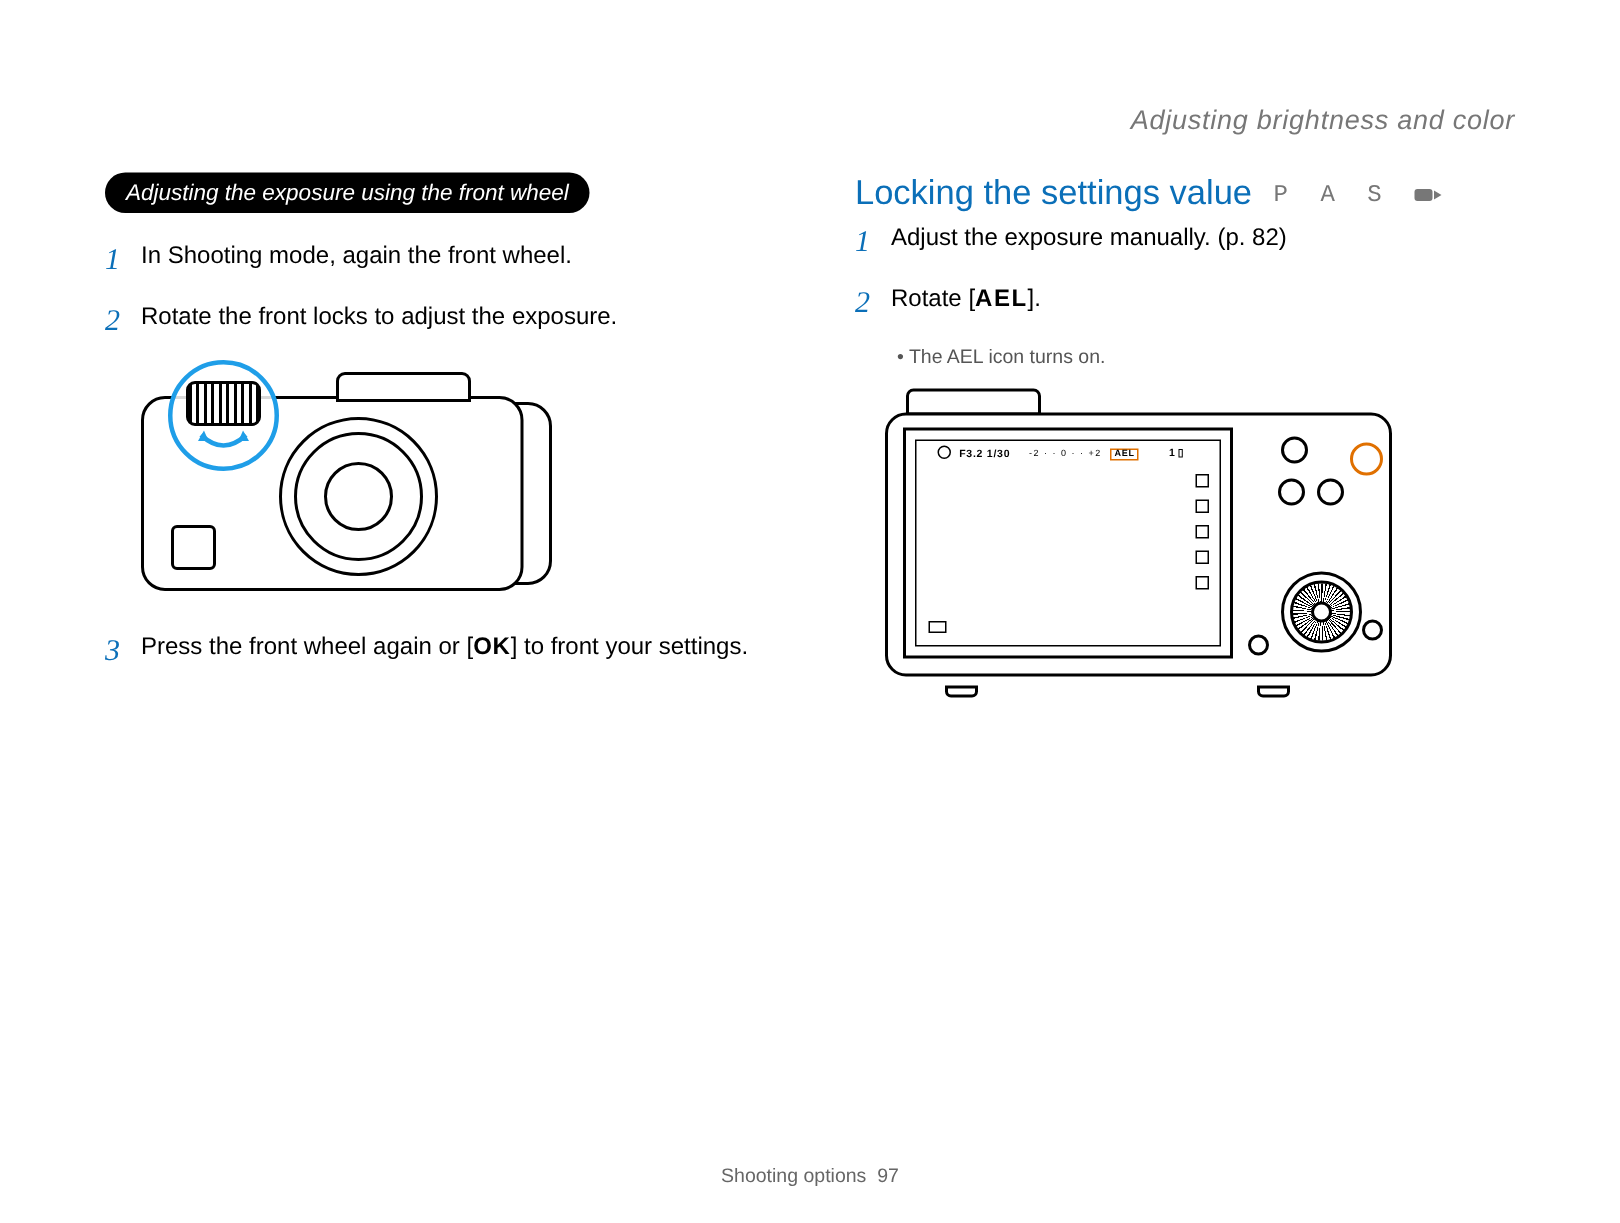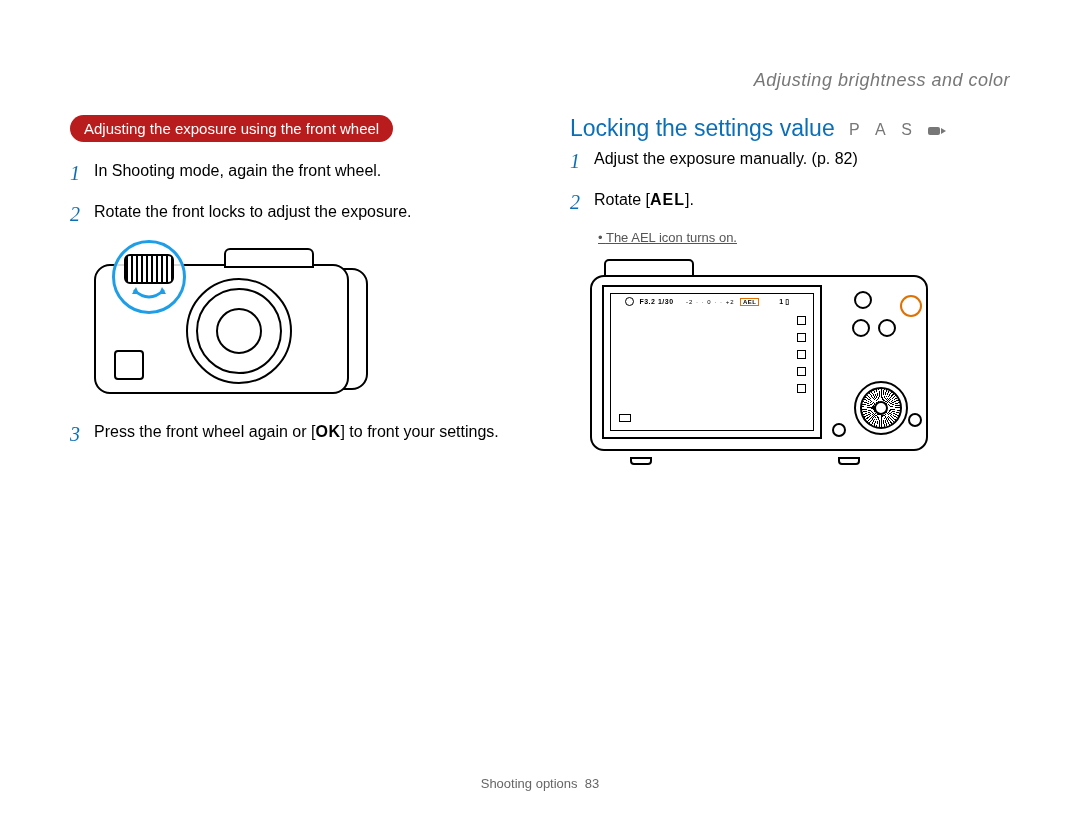--- a/index.html
+++ b/index.html
@@ -23,26 +23,27 @@
   }
   .columns {
     display: flex;
     gap: 60px;
   }
   .col {
     flex: 1;
   }
   .pill {
     display: inline-block;
-    background: #b91c1c;
+    background: #000000;
     color: #fff;
     border-radius: 14px;
     padding: 5px 14px;
     font-size: 15px;
     margin-bottom: 18px;
+    font-style: italic;
   }
   .steps { list-style: none; }
   .step {
     display: flex;
     gap: 10px;
     margin-bottom: 14px;
     font-size: 16px;
     line-height: 1.35;
   }
   .step-num {
@@ -58,21 +59,21 @@
     font-weight: bold;
     letter-spacing: 0.5px;
   }
   .heading {
     color: #0b6fb8;
     font-size: 23px;
     font-weight: 400;
     margin-bottom: 6px;
   }
   .heading .modes {
-    font-family: Liberation Sans, sans-serif;
+    font-family: Liberation Mono, monospace;
     letter-spacing: 6px;
     color: #777;
     font-size: 16px;
     margin-left: 8px;
     vertical-align: middle;
   }
   .sub {
     font-size: 14px;
     color: #555;
     line-height: 1.5;
@@ -81,21 +82,20 @@
   .ael {
     font-weight: bold;
     letter-spacing: 1px;
   }
   .bullet {
     font-size: 13px;
     color: #555;
     margin-left: 28px;
     margin-top: 4px;
     margin-bottom: 14px;
-    text-decoration: underline;
   }
   .bullet::before {
     content: "• ";
     color: #555;
   }
   .footer {
     position: absolute;
     bottom: 24px;
     left: 0;
     right: 0;
@@ -399,14 +399,14 @@
       <div class="cb-dpad"></div>
       <div class="cb-small" style="right:8px;bottom:32px;"></div>
       <div class="cb-small" style="right:84px;bottom:22px;"></div>
       <div class="cb-foot" style="left:40px;"></div>
       <div class="cb-foot" style="right:70px;"></div>
     </div>
   </div>
 </div>
 
 <div class="footer">
-  <span>Shooting options</span>&nbsp;&nbsp;<span>83</span>
+  <span>Shooting options</span>&nbsp;&nbsp;<span>97</span>
 </div>
 
 </body></html>

